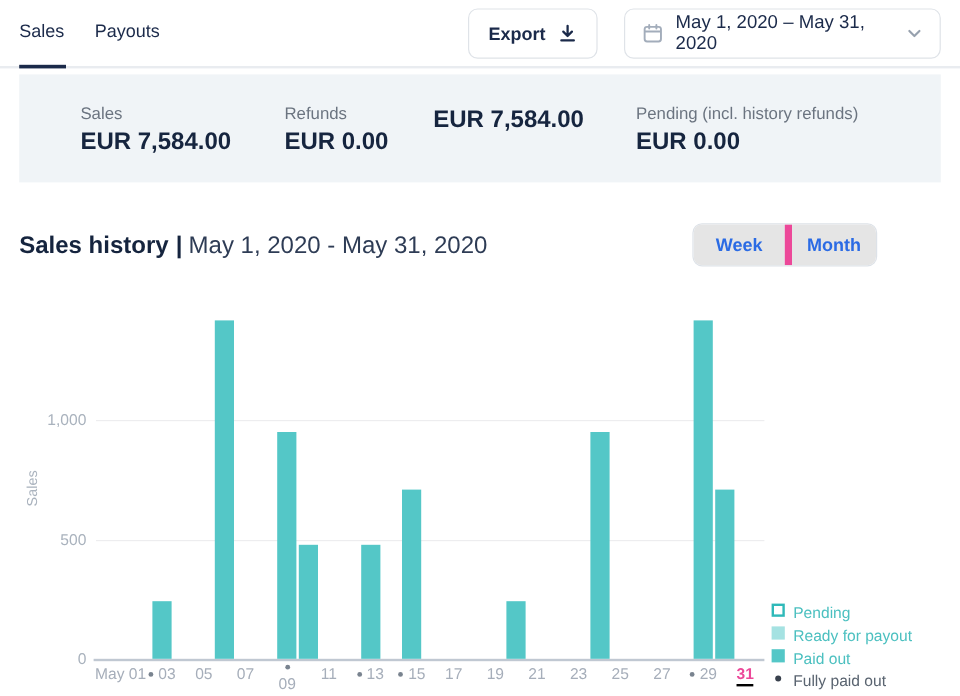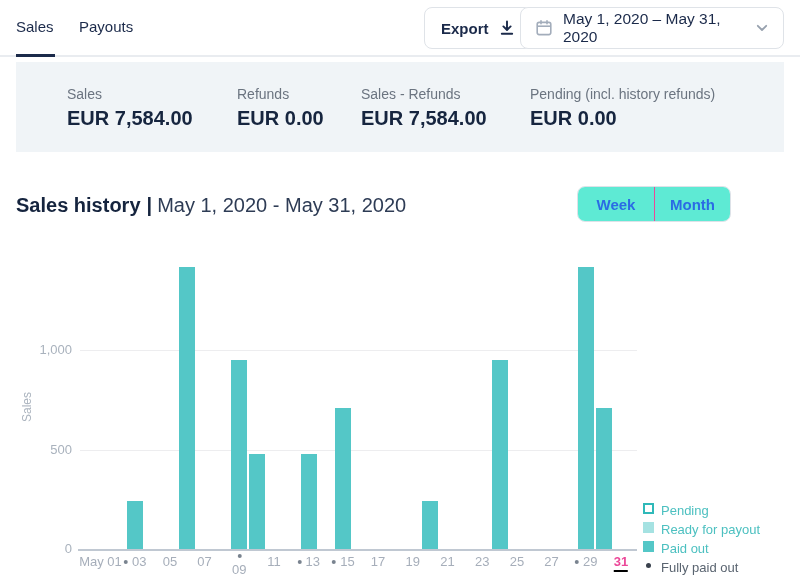--- a/index.html
+++ b/index.html
@@ -7,42 +7,42 @@
   body { font-family:"Liberation Sans", sans-serif; background:#fff; color:#1b2a4a; }
   #app { position:relative; width:800px; height:580px; overflow:hidden; background:#fff; }
 
   
   .tabbar { position:absolute; left:0; top:0; width:800px; height:57px; border-bottom:2px solid #e9ecf0; background:#fff; }
   .tab { position:absolute; top:18px; font-size:15px; font-weight:500; color:#1b2a4a; cursor:pointer; }
   .tab-underline { position:absolute; left:16px; top:54px; width:39px; height:3px; background:#1b2a4a; }
 
   .btn { position:absolute; top:7px; height:42px; display:flex; align-items:center; background:#fff;
          border:1px solid #dfe3e8; border-radius:8px; font-size:15px; color:#1b2a4a; cursor:pointer; }
-  .export-btn { left:424px; padding:0 16px; gap:10px; font-weight:700; }
+  .export-btn { left:390px; padding:0 16px; gap:10px; font-weight:700; }
   .date-btn { left:520px; width:264px; padding:0 14px; gap:10px; font-size:15.5px; }
   .date-btn .chev { margin-left:auto; display:flex; }
 
   
   .stats { position:absolute; left:16px; top:62px; width:768px; height:90px; background:#f0f4f7; }
   .stat { position:absolute; top:23px; }
   .stat .lbl { font-size:14px; line-height:18px; color:#6b7480; }
   .stat .val { margin-top:3px; font-size:20px; line-height:25px; font-weight:700; color:#16253f; }
 
   
   .sec-title { position:absolute; left:16px; top:192px; font-size:20px; line-height:26px; color:#2e3c55; white-space:nowrap; }
   .sec-title .b { font-weight:700; color:#15243e; }
   .sec-title .sep { font-weight:700; color:#15243e; margin:0 5px 0 6px; }
 
   .seg { position:absolute; left:577px; top:186px; height:36px; display:flex; border:1px solid #dde2e8;
          border-radius:8px; overflow:hidden; background:#fff; }
-  .seg button { border:none; background:#5eead4; font-family:inherit; font-size:15px; font-weight:700;
+  .seg button { border:none; background:#e5e5e5; font-family:inherit; font-size:15px; font-weight:700;
                 color:var(--accent_blue,#2b6be4); cursor:pointer; }
   .seg .s-day { width:55px; background:var(--accent_blue,#2b6be4); color:#fff; }
   .seg .s-week { width:76px; }
-  .seg .s-month { width:76px; border-left:1px solid #ec4899; }
+  .seg .s-month { width:76px; border-left:6px solid #ec4899; }
 
   
   .chart { position:absolute; left:0; top:250px; width:800px; height:330px; }
   .ylabel { position:absolute; left:-3px; top:150px; width:60px; text-align:center; font-size:12px;
             color:#aab3be; transform:rotate(-90deg); }
   .gridline { position:absolute; left:80px; width:557px; height:1px; background:#ededef; }
   .gridline.zero { left:78px; width:559px; height:2px; background:#c0c8d2; }
   .ytick { position:absolute; left:0; width:72px; text-align:right; font-size:13px; color:#a9b2bd; }
   .bar { position:absolute; bottom:31px; width:16px; background:var(--bar,#54c7c7); }
   .xlabel { position:absolute; top:304px; transform:translateX(-50%); display:inline-flex; align-items:center;
@@ -100,21 +100,20 @@
   <div class="stats">
     <div class="stat" style="left:51px">
       <div class="lbl">Sales</div>
       <div class="val">EUR 7,584.00</div>
     </div>
     <div class="stat" style="left:221px">
       <div class="lbl">Refunds</div>
       <div class="val">EUR 0.00</div>
     </div>
     <div class="stat" style="left:345px">
-      <div class="lbl">Sales - Refunds</div>
       <div class="val">EUR 7,584.00</div>
     </div>
     <div class="stat" style="left:514px">
       <div class="lbl">Pending (incl. history refunds)</div>
       <div class="val">EUR 0.00</div>
     </div>
   </div>
 
   <div class="sec-title">
     <span class="b">Sales history</span><span class="sep">|</span><span>May 1, 2020 - May 31, 2020</span>

